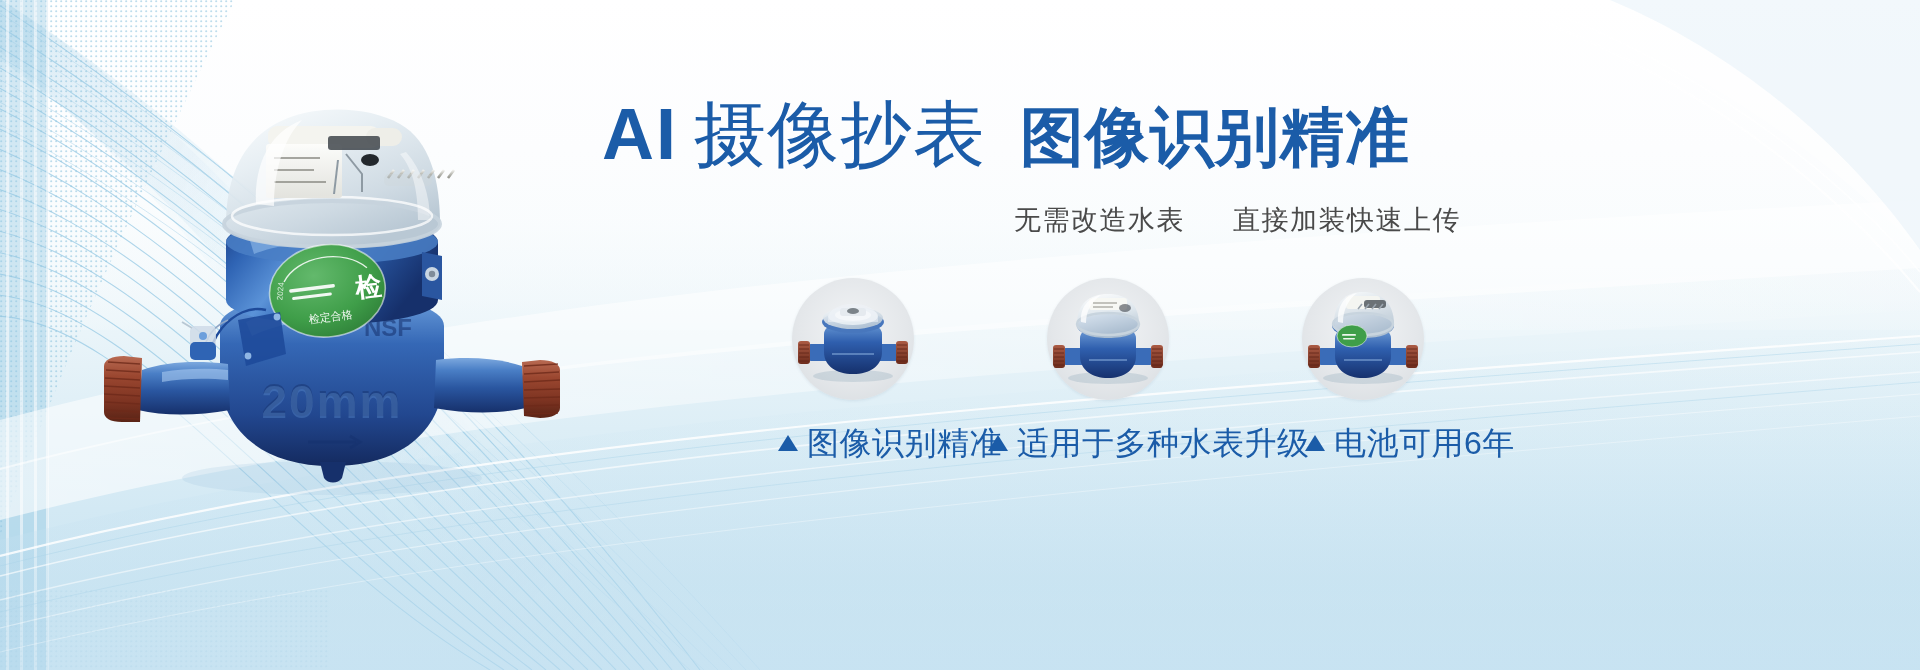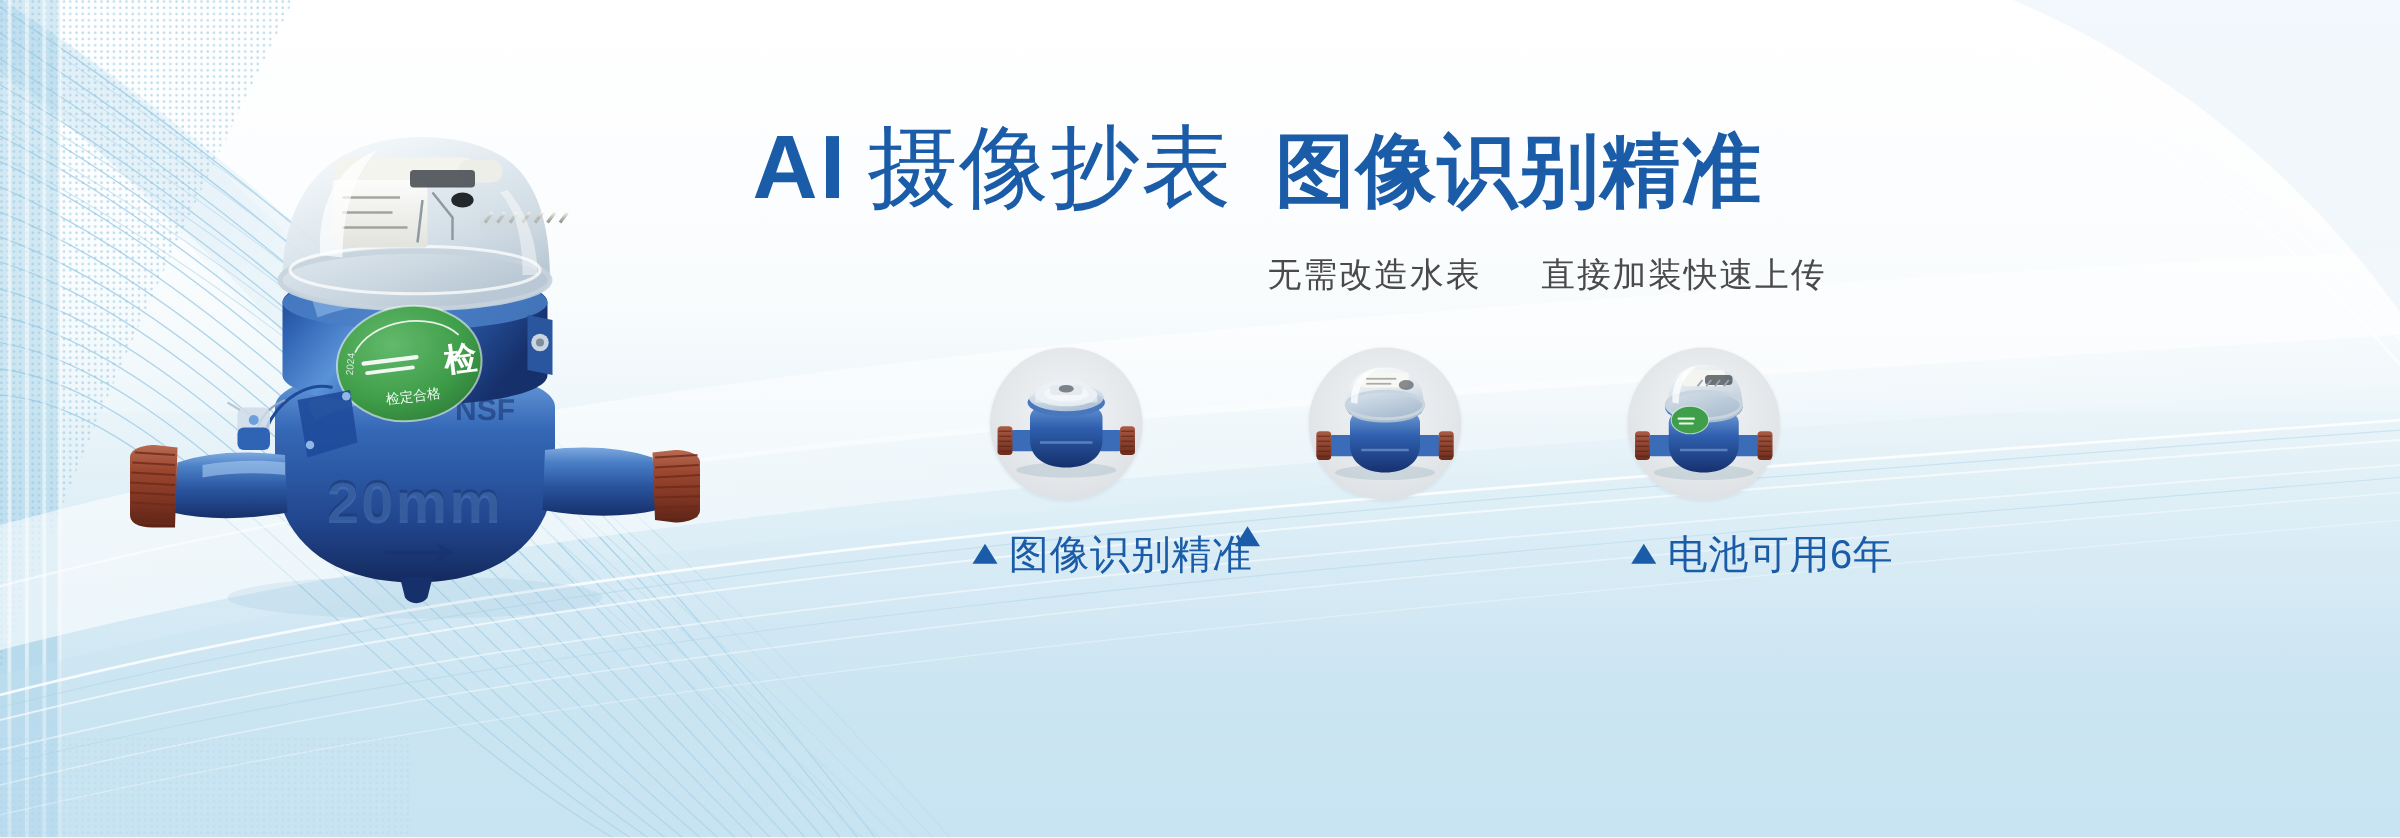--- a/index.html
+++ b/index.html
@@ -615,20 +615,21 @@
     </div>
   </div>
 
   <div class="captions">
     <div class="caption cap-1">
       <span class="tri"></span>
       <span>图像识别精准</span>
     </div>
     <div class="caption cap-2">
       <span class="tri"></span>
+      <span>适用于多种水表升级</span>
     </div>
     <div class="caption cap-3">
       <span class="tri"></span>
       <span>电池可用6年</span>
     </div>
   </div>
 
 </div>
 
 </body></html>

